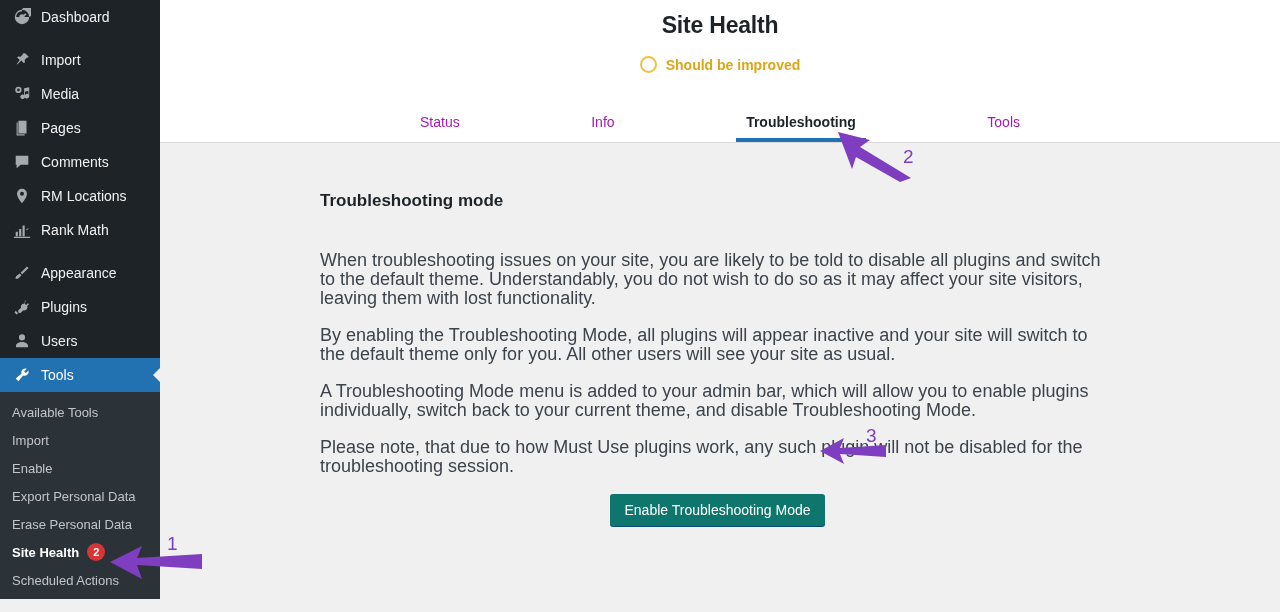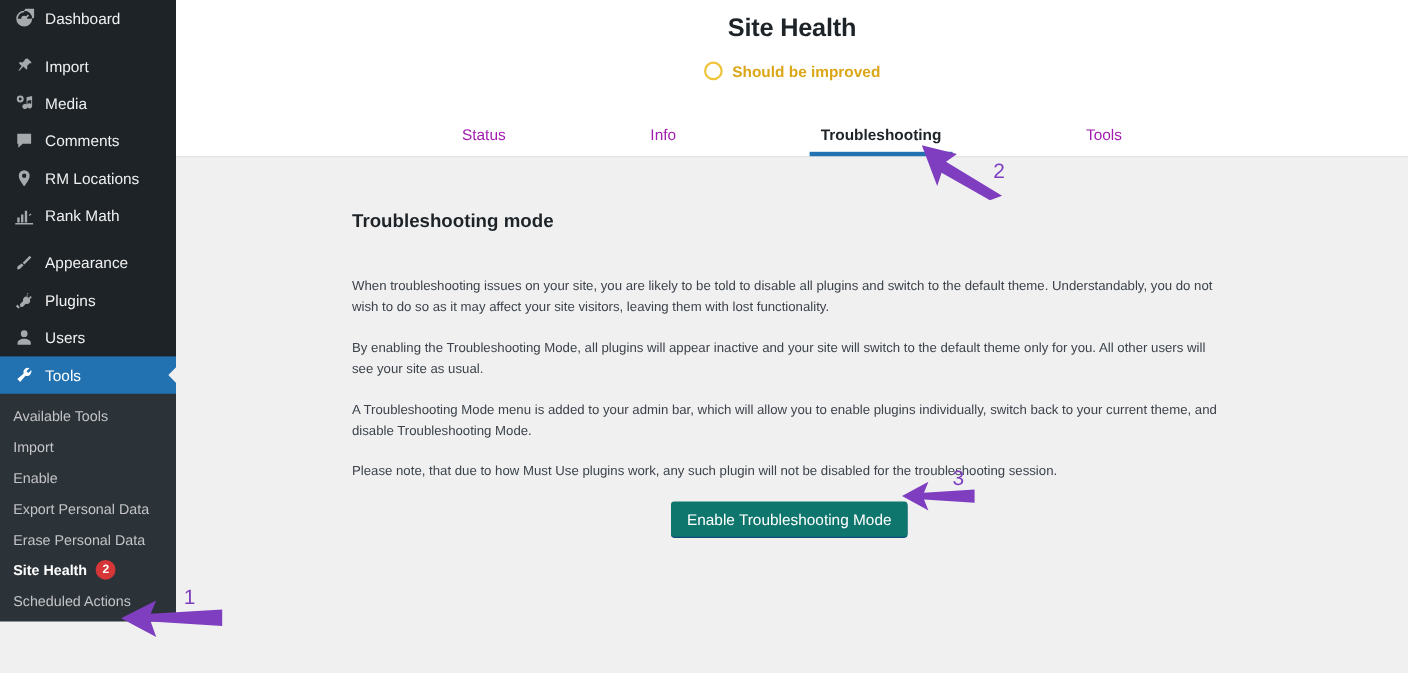--- a/index.html
+++ b/index.html
@@ -136,21 +136,21 @@
 
   
   #content { padding: 48px 0 0 160px; }
   #section-title {
     font-size: 17px;
     font-weight: bold;
     color: #1d2327;
     margin-bottom: 40px;
   }
   .para {
-    font-size: 12px;
+    font-size: 18px;
     line-height: 19px;
     color: #3c434a;
     max-width: 795px;
     margin-bottom: 18px;
   }
   #btn-wrap { margin-top: 14px; max-width: 795px; text-align: center; }
   #enable-btn {
     display: inline-block;
     background: #0f766e;
     color: #fff;
@@ -200,20 +200,28 @@
           <span class="mi-icon">
             <svg width="18" height="18" viewBox="0 0 20 20">
               <path d="M6 2a3.5 3.5 0 103.5 3.5A3.5 3.5 0 006 2zm0 2a1.5 1.5 0 11-1.5 1.5A1.5 1.5 0 016 4zm12-1.6l-5.6 1.3v7.4a2.6 2.6 0 10.9 2V7.4l3.8-.9v4a2.6 2.6 0 10.9 2z"></path>
             </svg>
           </span>
           <span>Media</span>
         </div>
         <div class="menu-item">
           <span class="mi-icon">
             <svg width="18" height="18" viewBox="0 0 20 20">
+              <path d="M6 2h9v14H6zM4 4h1.2v13H13v1.2H4z"></path>
+            </svg>
+          </span>
+          <span>Pages</span>
+        </div>
+        <div class="menu-item">
+          <span class="mi-icon">
+            <svg width="18" height="18" viewBox="0 0 20 20">
               <path d="M3 3h14v10H8.5L4 17v-4H3z"></path>
             </svg>
           </span>
           <span>Comments</span>
         </div>
         <div class="menu-item">
           <span class="mi-icon">
             <svg width="18" height="18" viewBox="0 0 20 20">
               <path d="M10 2a5.5 5.5 0 00-5.5 5.5C4.5 12 10 18 10 18s5.5-6 5.5-10.5A5.5 5.5 0 0010 2zm0 3.3a2.2 2.2 0 11-2.2 2.2A2.2 2.2 0 0110 5.3z"></path>
             </svg>

